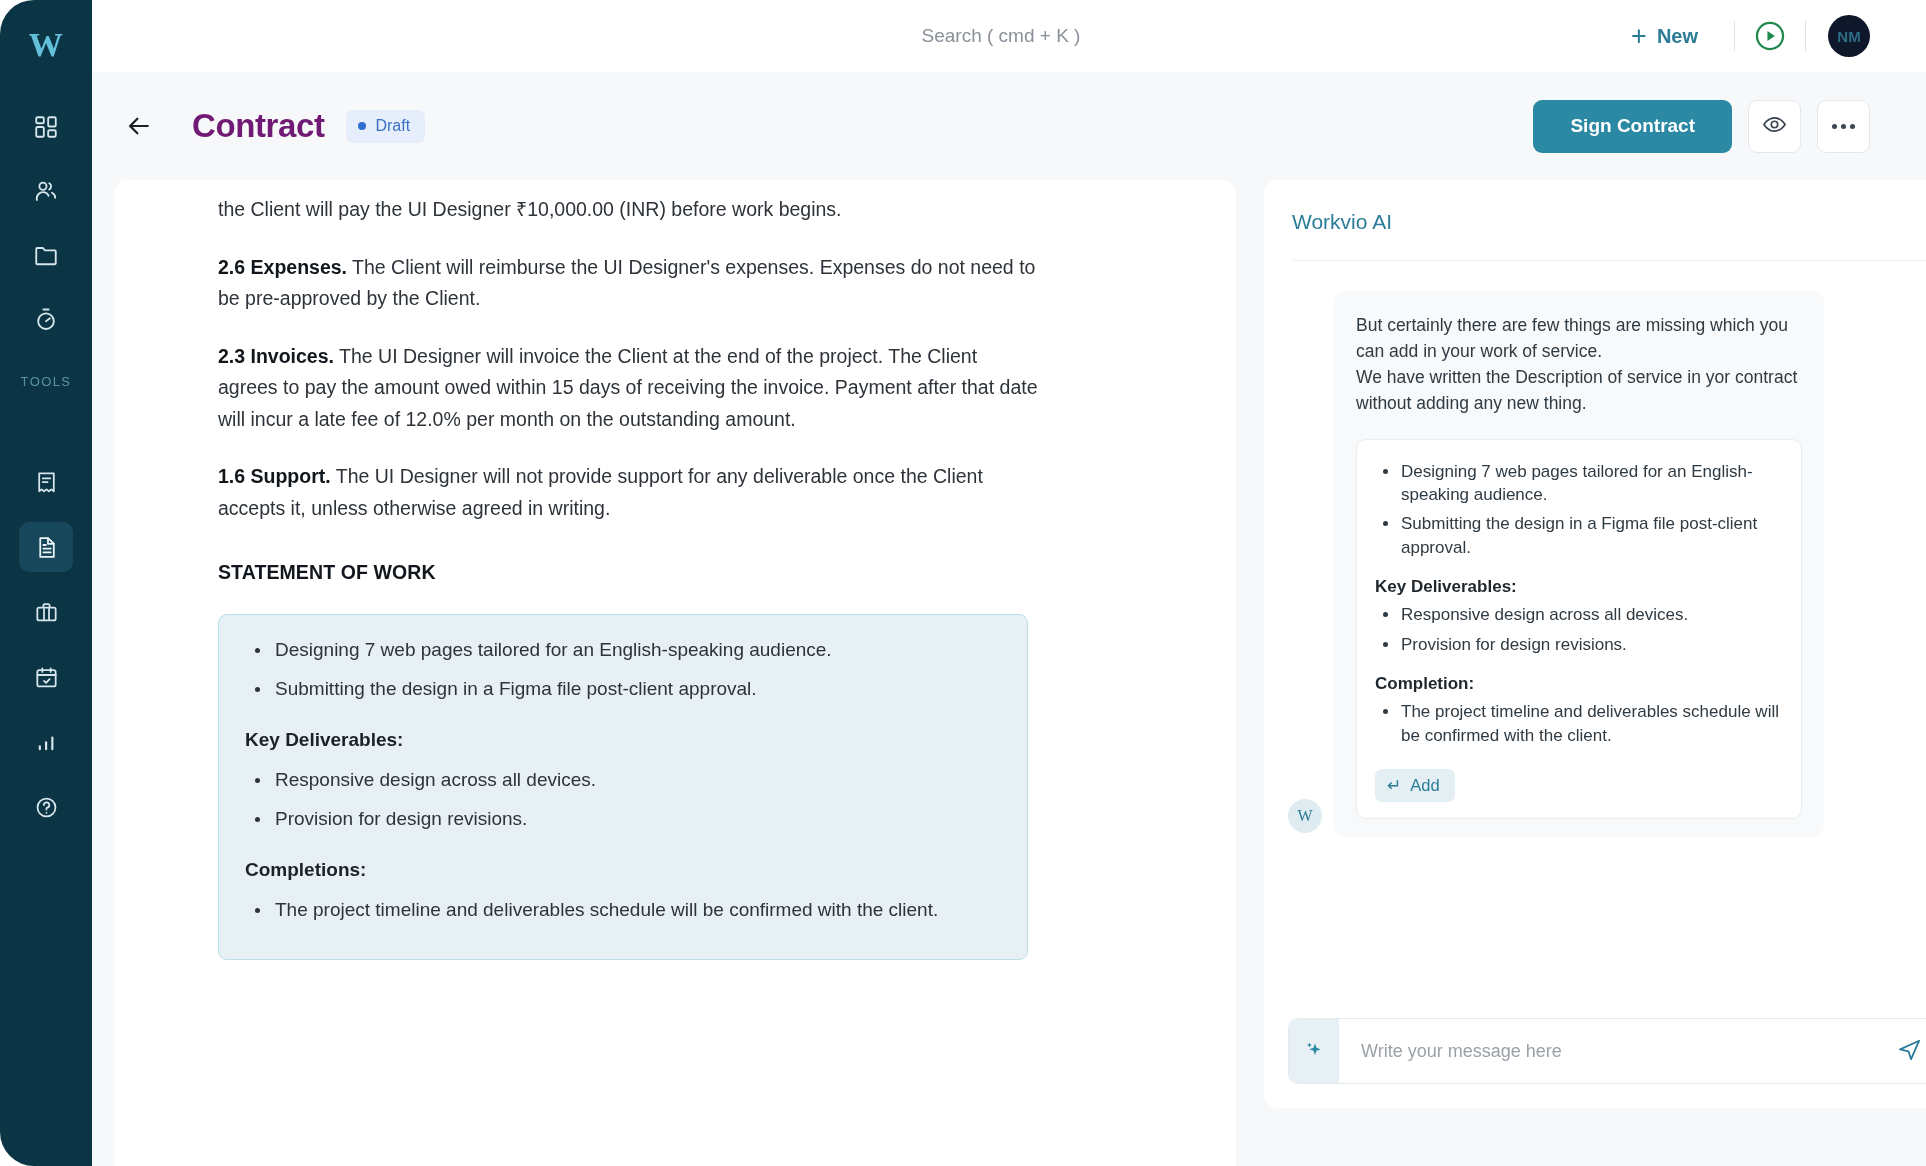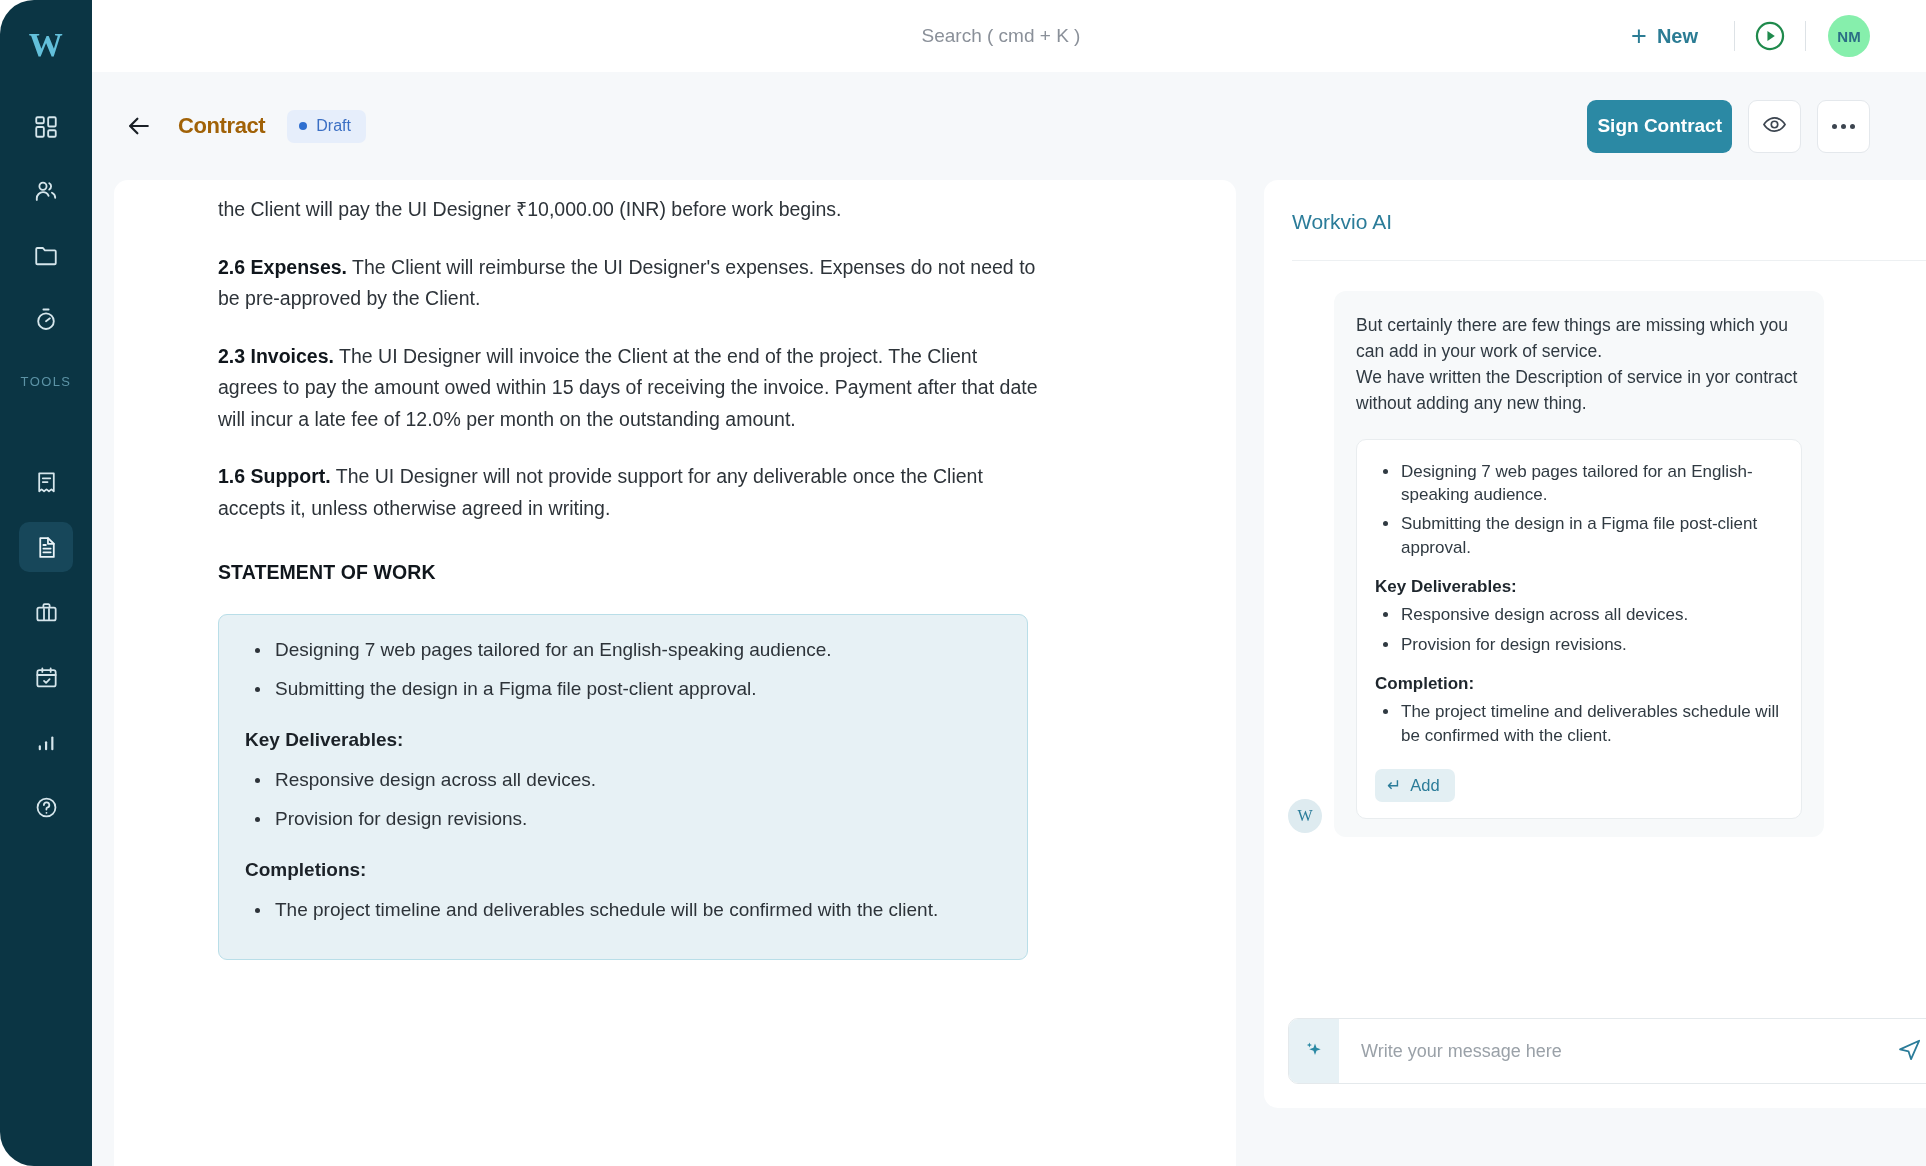--- a/index.html
+++ b/index.html
@@ -93,21 +93,21 @@
     font-weight: 600;
     cursor: pointer;
     padding: 0 18px;
   }
   .new-btn .plus { font-size: 27px; font-weight: 300; line-height: 1; color:#2B7C94; }
   .tb-divider { width: 1px; height: 30px; background: #DDE2E6; margin: 0 18px; }
   .play-btn { width: 34px; height: 34px; cursor: pointer; }
   .avatar-nm {
     width: 42px; height: 42px;
     border-radius: 50%;
-    background: #86efac;
+    background: #0f172a;
     color: #2B6E85;
     font-size: 15px; font-weight: 600;
     display: flex; align-items: center; justify-content: center;
     margin-left: 4px;
     cursor: pointer;
   }
 
   
   #workspace {
     position: absolute;
@@ -123,24 +123,24 @@
     width: 1834px; height: 108px;
     display: flex; align-items: center;
   }
   #back-arrow {
     margin-left: 30px;
     width: 34px; height: 34px;
     display: flex; align-items: center; justify-content: center;
     cursor: pointer;
   }
   #page-title {
-    margin-left: 22px;
-    font-size: 22px;
+    margin-left: 36px;
+    font-size: 33px;
     font-weight: 700;
-    color: #a16207;
+    color: #701a75;
     letter-spacing: -0.4px;
   }
   #status-badge {
     margin-left: 22px;
     height: 33px;
     padding: 0 15px 0 12px;
     background: #E6EEFB;
     border-radius: 7px;
     display: flex; align-items: center; gap: 9px;
     cursor: pointer;
@@ -148,21 +148,21 @@
   #status-badge .dot { width: 8px; height: 8px; border-radius: 50%; background: #2F6FD0; }
   #status-badge .txt { font-size: 16px; color: #3B6FC4; font-weight: 500; }
 
   #header-actions {
     position: absolute;
     right: 56px;
     display: flex; align-items: center; gap: 16px;
   }
   #sign-btn {
     height: 53px;
-    padding: 0 10px;
+    padding: 0 37px;
     background: #2B89A4;
     color: #ffffff;
     border: none;
     border-radius: 9px;
     font-size: 19px;
     font-weight: 600;
     font-family: "Liberation Sans", sans-serif;
     cursor: pointer;
   }
   .icon-btn {

